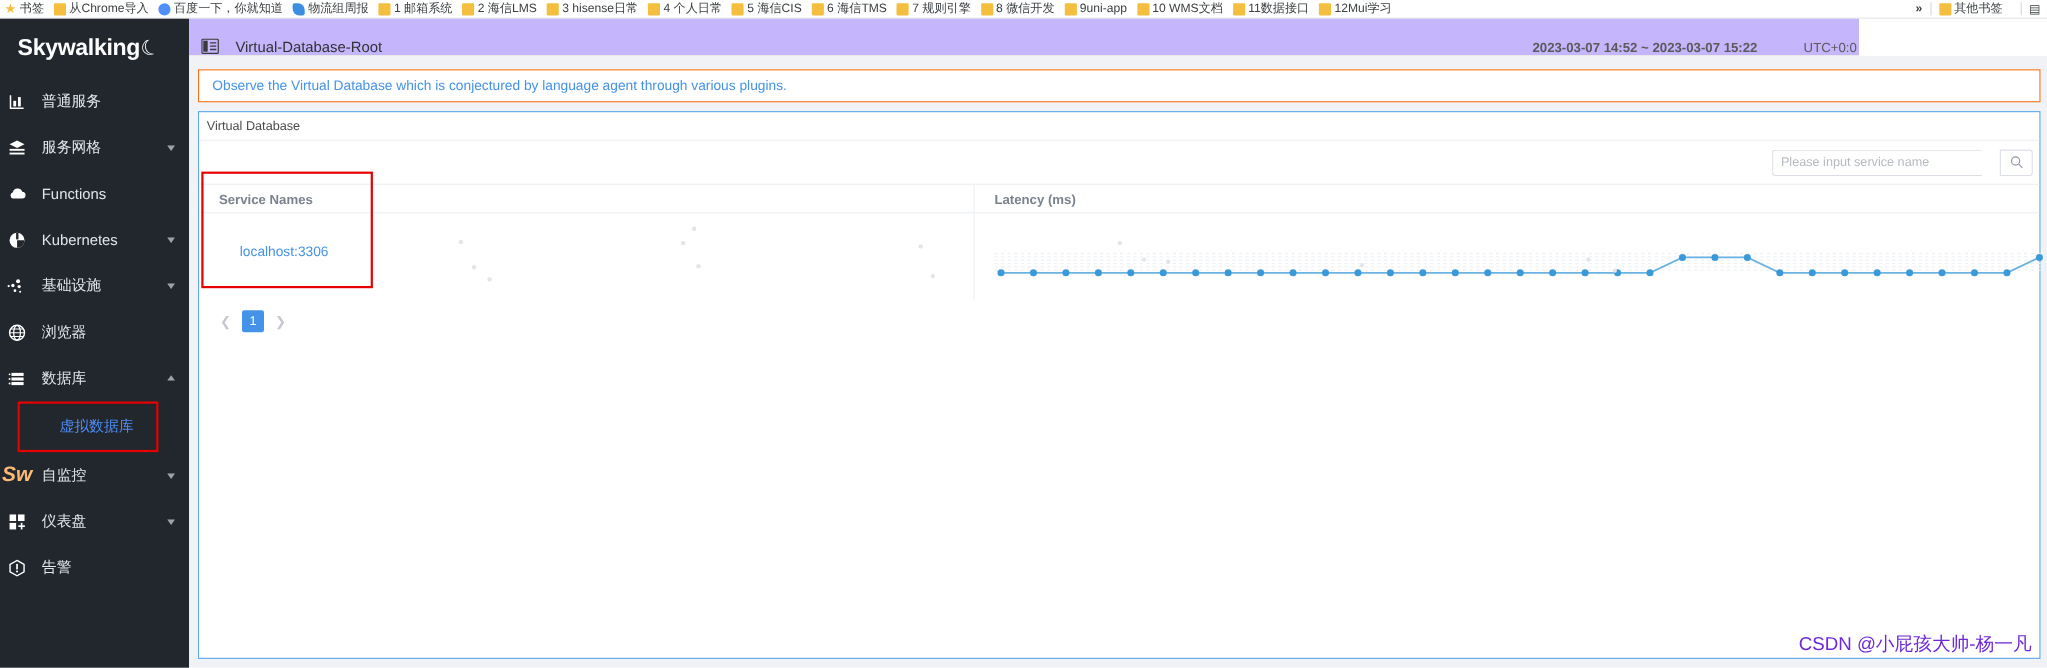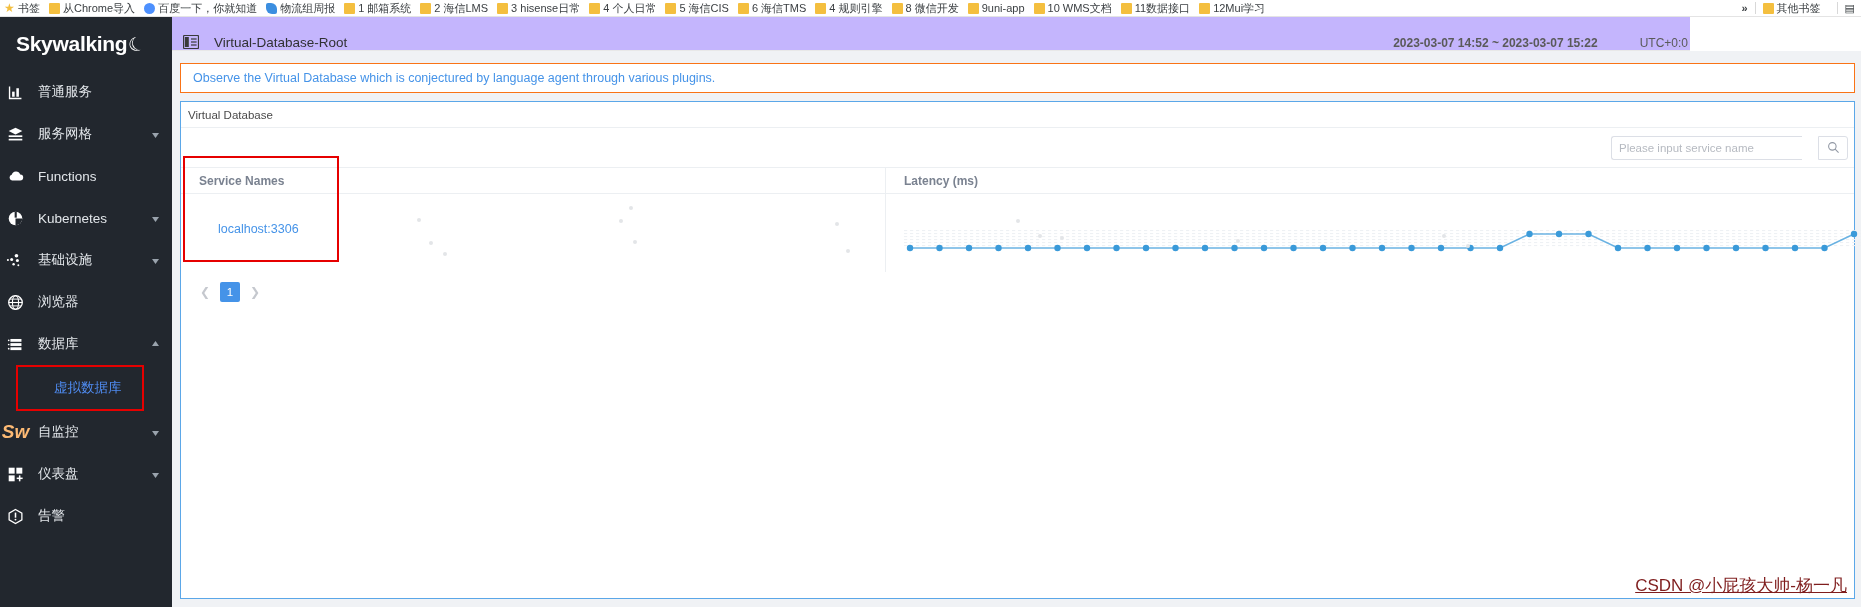--- a/index.html
+++ b/index.html
@@ -223,23 +223,22 @@
   .pg-num {
     min-width: 20px; height: 20px; padding: 0 5px;
     display: flex; align-items: center; justify-content: center;
     background: #4593e8; color: #ffffff;
     font-size: 11.5px; border-radius: 2px; cursor: pointer;
   }
 
   
   #watermark {
     position: absolute; right: 14px; bottom: 10px;
-    font-size: 17px; color: #7f1d1d;
+    font-size: 17px; color: #6d28d9;
     white-space: nowrap;
-    text-decoration: underline;
   }
 </style>
 </head>
 <body>
 
 <div id="bookmark-bar">
   <div class="bm">
     <span class="bm-ico ico-star">★</span>
     <span class="bm-label">书签</span>
   </div>
@@ -274,21 +273,21 @@
   <div class="bm">
     <span class="bm-ico ico-folder"></span>
     <span class="bm-label">5 海信CIS</span>
   </div>
   <div class="bm">
     <span class="bm-ico ico-folder"></span>
     <span class="bm-label">6 海信TMS</span>
   </div>
   <div class="bm">
     <span class="bm-ico ico-folder"></span>
-    <span class="bm-label">4 规则引擎</span>
+    <span class="bm-label">7 规则引擎</span>
   </div>
   <div class="bm">
     <span class="bm-ico ico-folder"></span>
     <span class="bm-label">8 微信开发</span>
   </div>
   <div class="bm">
     <span class="bm-ico ico-folder"></span>
     <span class="bm-label">9uni-app</span>
   </div>
   <div class="bm">

